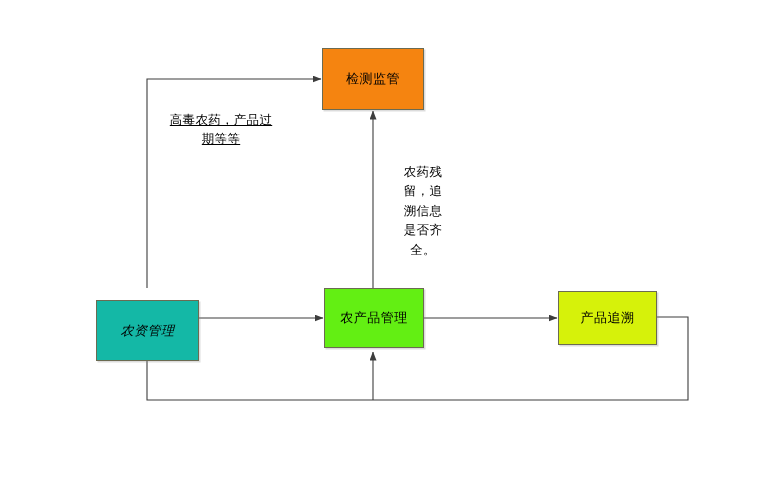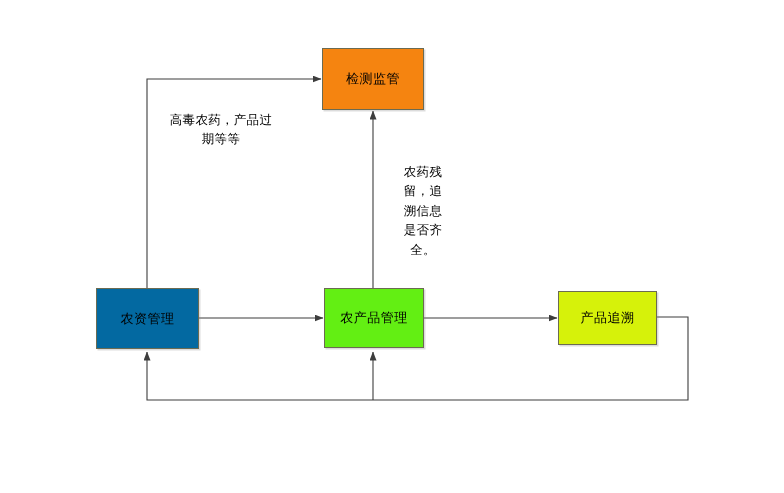--- a/index.html
+++ b/index.html
@@ -40,24 +40,25 @@
   }
   #node-inspection {
     left: 322px;
     top: 48px;
     width: 102px;
     height: 62px;
     background: #f58410;
   }
   #node-agri-inputs {
     left: 96px;
-    top: 288px;
+    top: 300px;
     width: 103px;
     height: 61px;
-    background: #0369a1;
+    background: #14b8a6;
+    font-style: italic;
   }
   #node-agri-products {
     left: 324px;
     top: 288px;
     width: 100px;
     height: 60px;
     background: #63ef13;
   }
   #node-traceability {
     left: 558px;
@@ -72,20 +73,21 @@
     line-height: 1.55;
     color: #000000;
     text-align: center;
     letter-spacing: 0.3px;
     white-space: pre-line;
   }
   #label-pesticide-issues {
     left: 156px;
     top: 110px;
     width: 130px;
+    text-decoration: underline;
   }
   #label-residue-check {
     left: 398px;
     top: 118px;
     width: 50px;
     margin-top: 44px;
   }
 </style>
 </head>
 <body>

